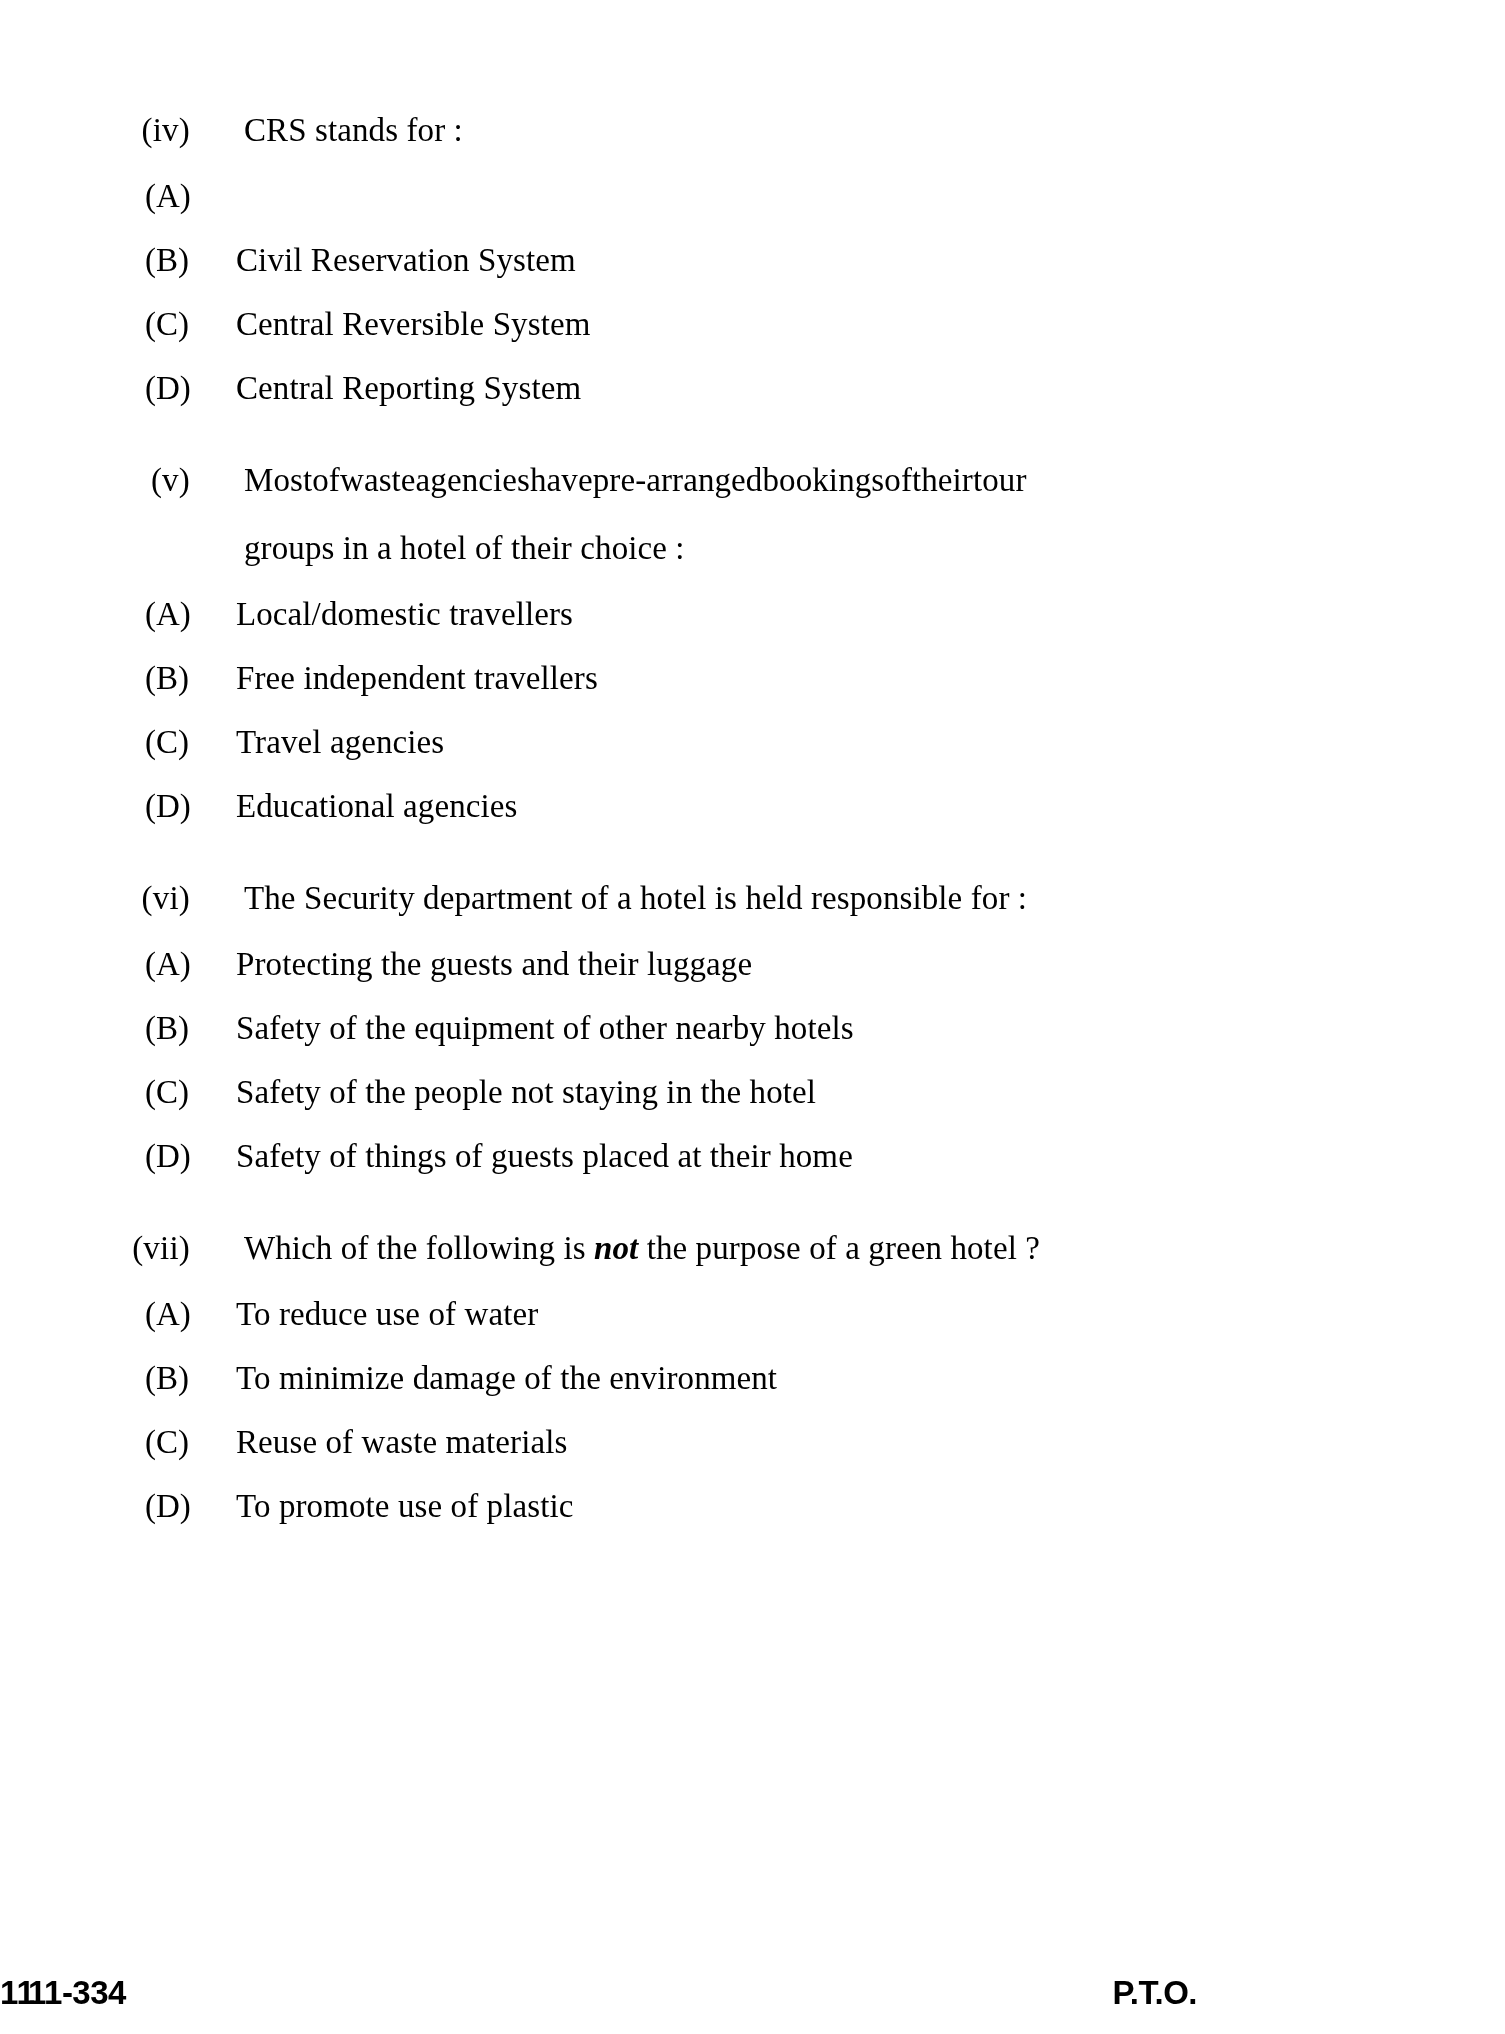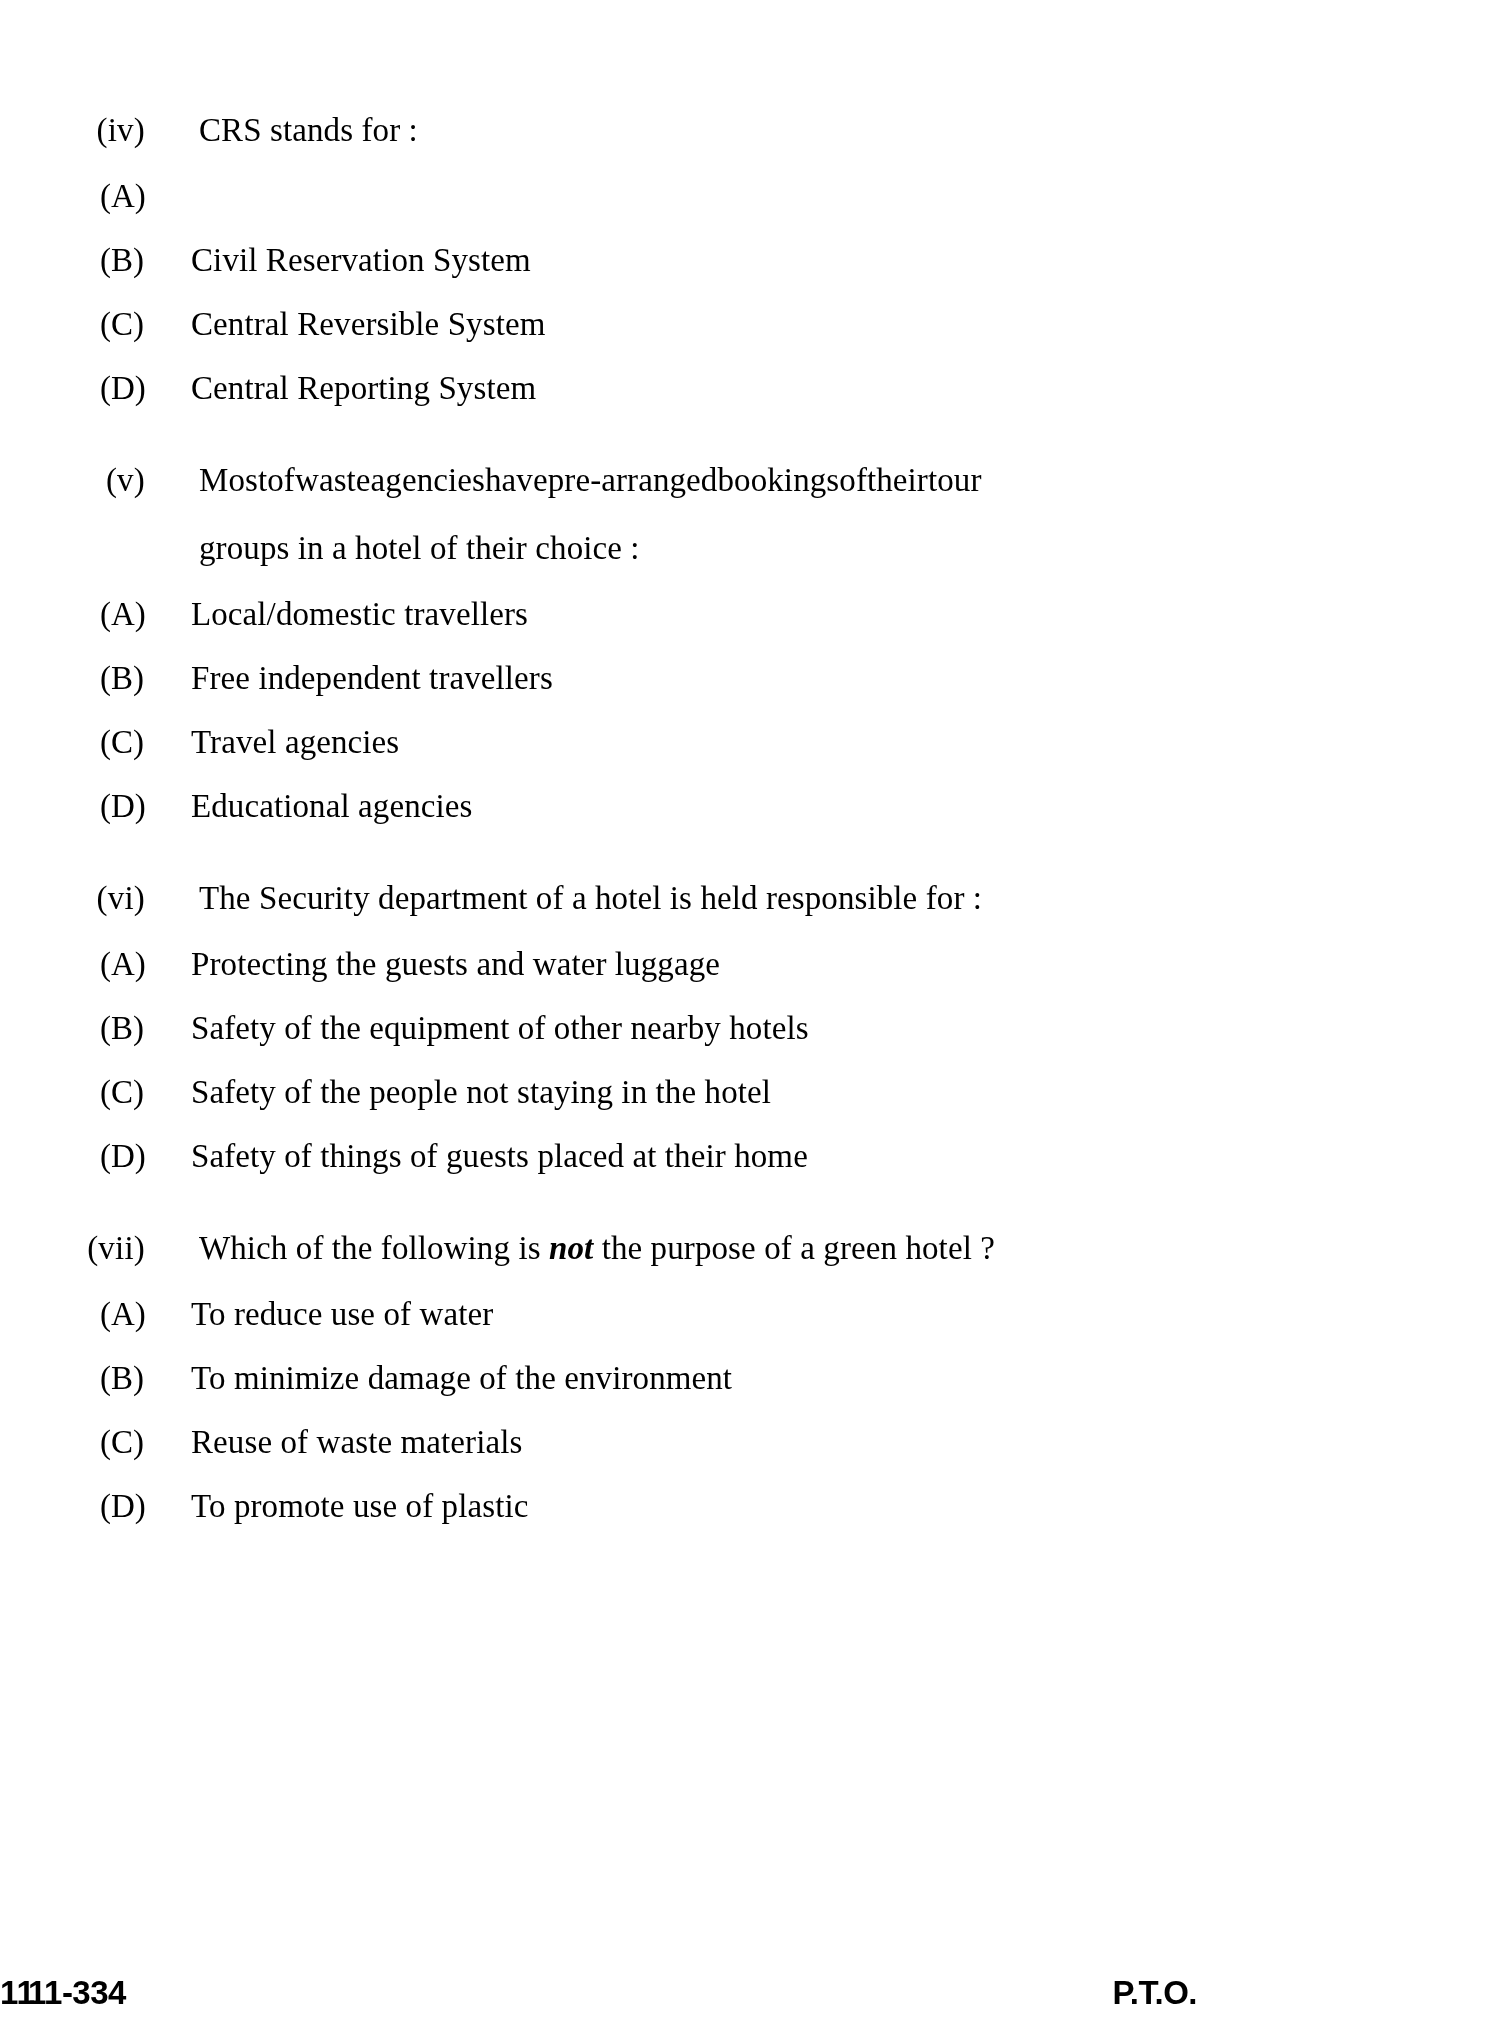--- a/index.html
+++ b/index.html
@@ -16,20 +16,21 @@
     font-family: "Liberation Serif", "DejaVu Serif", serif;
     color: #000000;
     overflow: hidden;
     box-sizing: border-box;
   }
 
   
   .question-block {
     position: relative;
     margin: 0;
+    padding-left: 45px;
   }
   .q-head {
     display: flex;
     align-items: flex-start;
   }
   .q-numeral {
     width: 145px;                 
     flex: 0 0 145px;
     text-align: right;
     padding-right: 0;
@@ -195,21 +196,21 @@
     <div class="gap-after-options"></div>
 
     <div class="question-block">
       <div class="q-head">
         <div class="q-numeral">(vi)</div>
         <div class="q-text">The Security department of a hotel is held responsible for :</div>
       </div>
       <div class="options">
         <div class="option-row">
           <div class="opt-label">(A)</div>
-          <div class="opt-text">Protecting the guests and water luggage</div>
+          <div class="opt-text">Protecting the guests and their luggage</div>
         </div>
         <div class="option-row">
           <div class="opt-label">(B)</div>
           <div class="opt-text">Safety of the equipment of other nearby hotels</div>
         </div>
         <div class="option-row">
           <div class="opt-label">(C)</div>
           <div class="opt-text">Safety of the people not staying in the hotel</div>
         </div>
         <div class="option-row">

